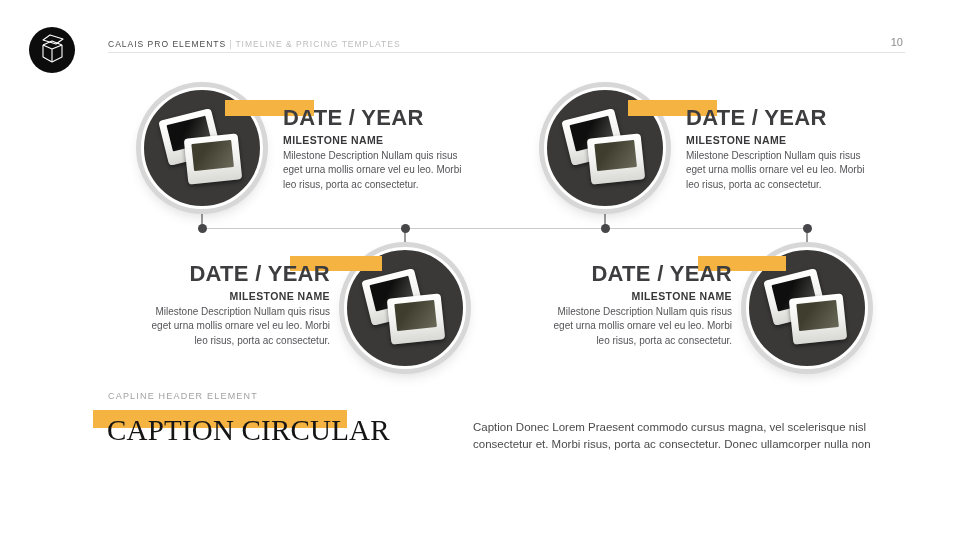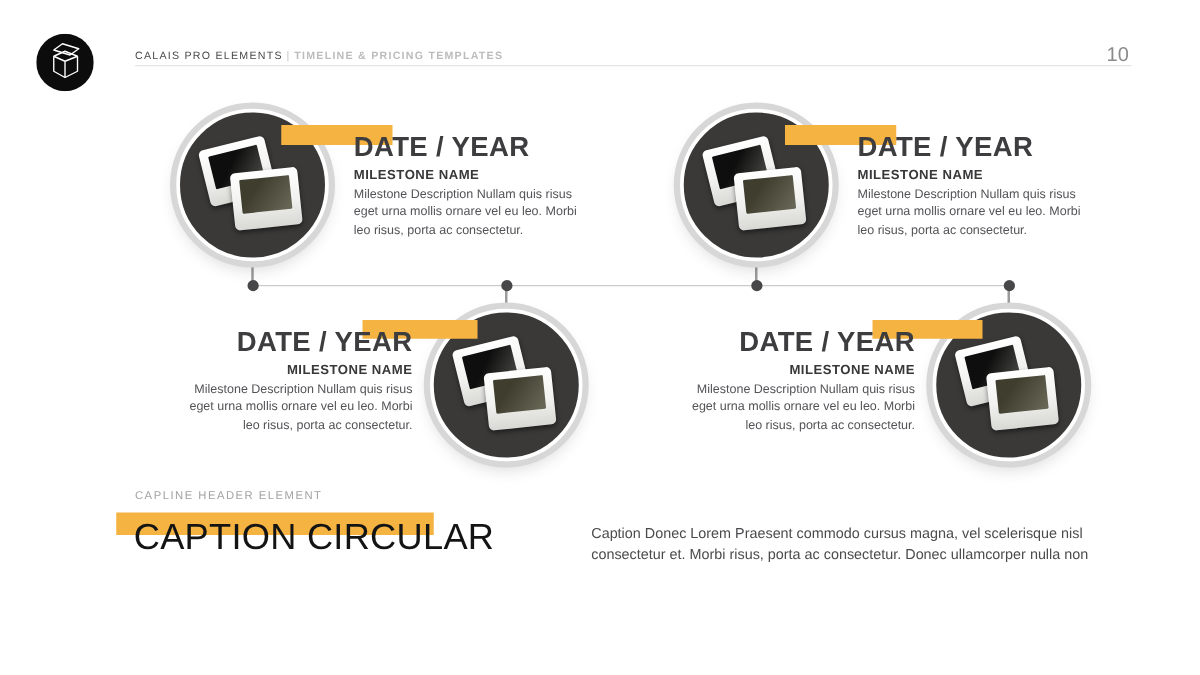--- a/index.html
+++ b/index.html
@@ -6,22 +6,22 @@
   .slide {
     position: relative; width: 960px; height: 540px; background: #fff;
     font-family: "Liberation Sans", sans-serif; overflow: hidden;
   }
 
   
   .logo { position: absolute; left: 29px; top: 27px; width: 46px; height: 46px; }
   .hdr  { position: absolute; left: 108px; top: 39px; font-size: 8.5px; letter-spacing: 1px; white-space: nowrap; }
   .hdr .brand { color: #4a4a4c; font-weight: 400; }
   .hdr .sep   { color: #c4c4c4; font-weight: 400; padding: 0 3px; }
-  .hdr .sub   { color: #bcbcbc; font-weight: 700; }
-  .pgnum { position: absolute; left: 855px; top: 36px; width: 48px; text-align: right; font-size: 16px; color: #8b8b8b; }
+  .hdr .sub   { color: #bcbcbc; font-weight: 400; }
+  .pgnum { position: absolute; left: 855px; top: 36px; width: 48px; text-align: right; font-size: 11px; color: #8b8b8b; }
   .hrule { position: absolute; left: 108px; top: 52px; width: 797px; height: 1px; background: #e3e3e3; }
 
   
   .tl-line { position: absolute; left: 202px; top: 228px; width: 605px; height: 1px; background: #cacaca; }
   .dot  { position: absolute; top: 224px; width: 9px; height: 9px; border-radius: 50%; background: #47474a; }
   .d1 { left: 198px; } .d2 { left: 401px; } .d3 { left: 601px; } .d4 { left: 803px; }
   .stub { position: absolute; width: 1.5px; background: #9b9b9b; }
   .s1 { left: 201px; top: 212px; height: 13px; }
   .s3 { left: 604px; top: 212px; height: 13px; }
   .s2 { left: 404px; top: 232px; height: 13px; }
@@ -63,21 +63,21 @@
   .t4 { left: 526px; top: 261px; width: 206px; text-align: right; }
   .mdate { font-size: 22px; font-weight: 700; color: #3d3d3f; letter-spacing: 0.3px; line-height: 1.15; }
   .mname { font-size: 10.5px; font-weight: 700; color: #38383a; letter-spacing: 0.4px; margin-top: 4px; }
   .mdesc { font-size: 10px; color: #545458; line-height: 1.42; margin-top: 3px; }
 
   
   .capline { position: absolute; left: 108px; top: 391px; font-size: 9px; font-weight: 400; letter-spacing: 1.2px; color: #a2a2a2; }
   .title-bar { position: absolute; left: 93px; top: 410px; width: 254px; height: 18px; background: var(--accent, #f5b341); z-index: 1; }
   .big-title {
     position: absolute; left: 107px; top: 415px; z-index: 2;
-    font-family: Liberation Sans, sans-serif; font-size: 29px; line-height: 30px;
+    font-family: Liberation Serif, serif; font-size: 29px; line-height: 30px;
     color: #141414; font-weight: 400; letter-spacing: 0.2px; white-space: nowrap;
   }
   .caption { position: absolute; left: 473px; top: 419px; font-size: 11.5px; line-height: 17px; color: #4b4b4d; white-space: nowrap; }
 </style>
 </head>
 <body>
 
 <div class="slide">
 
   <div class="logo">

